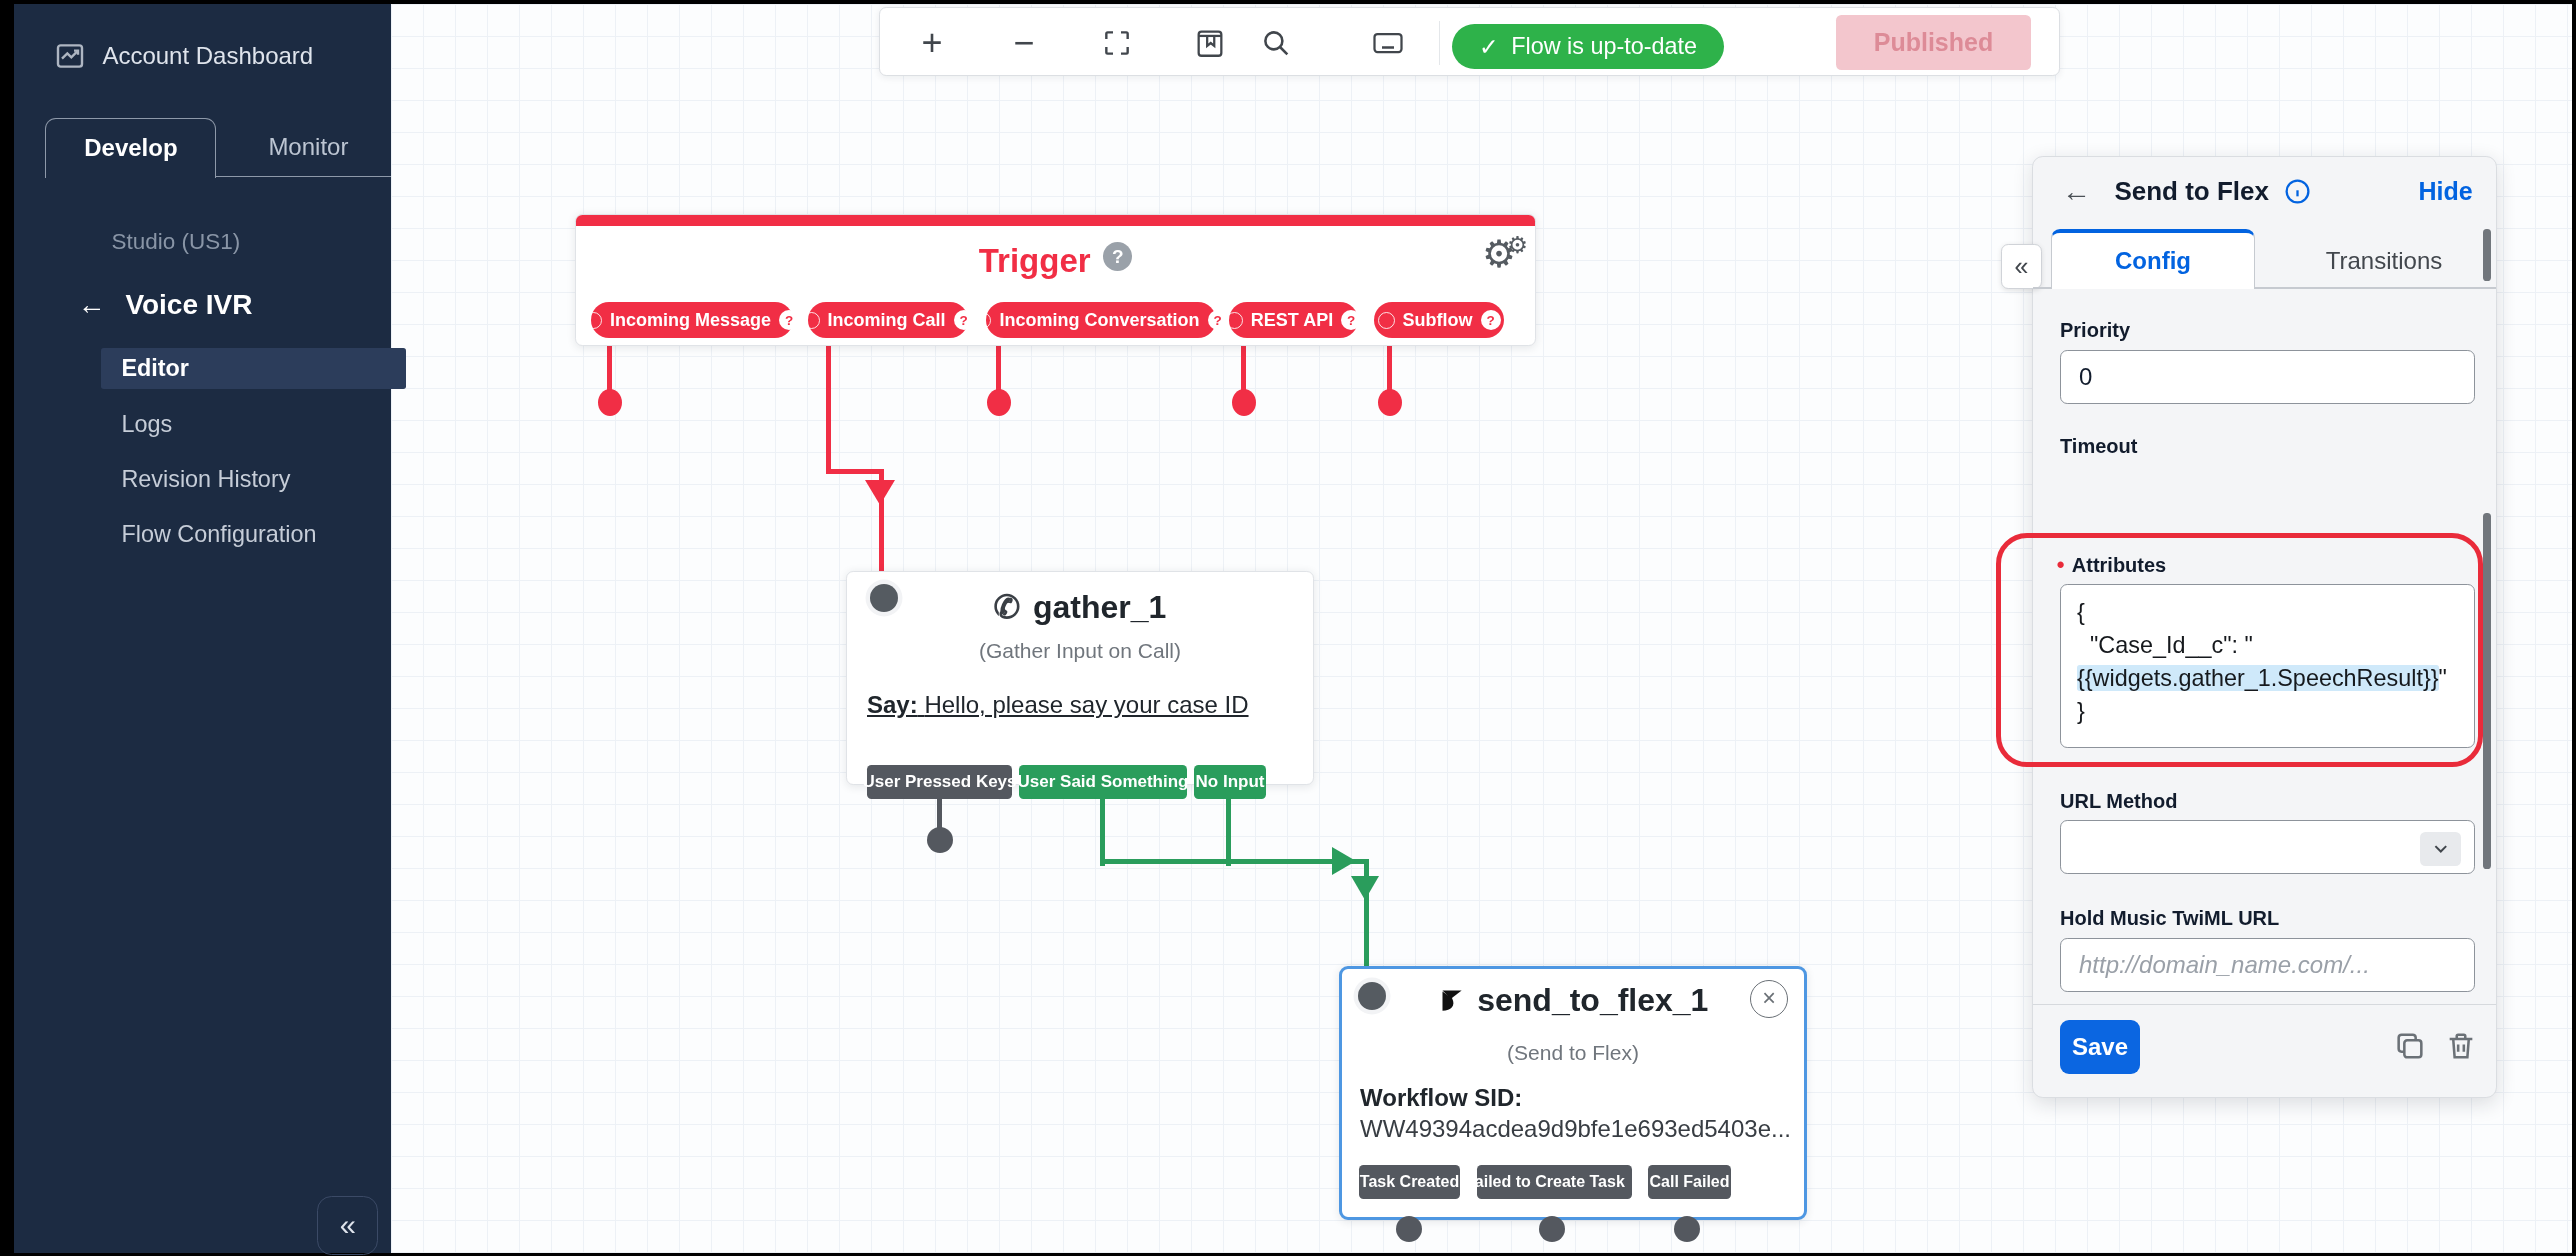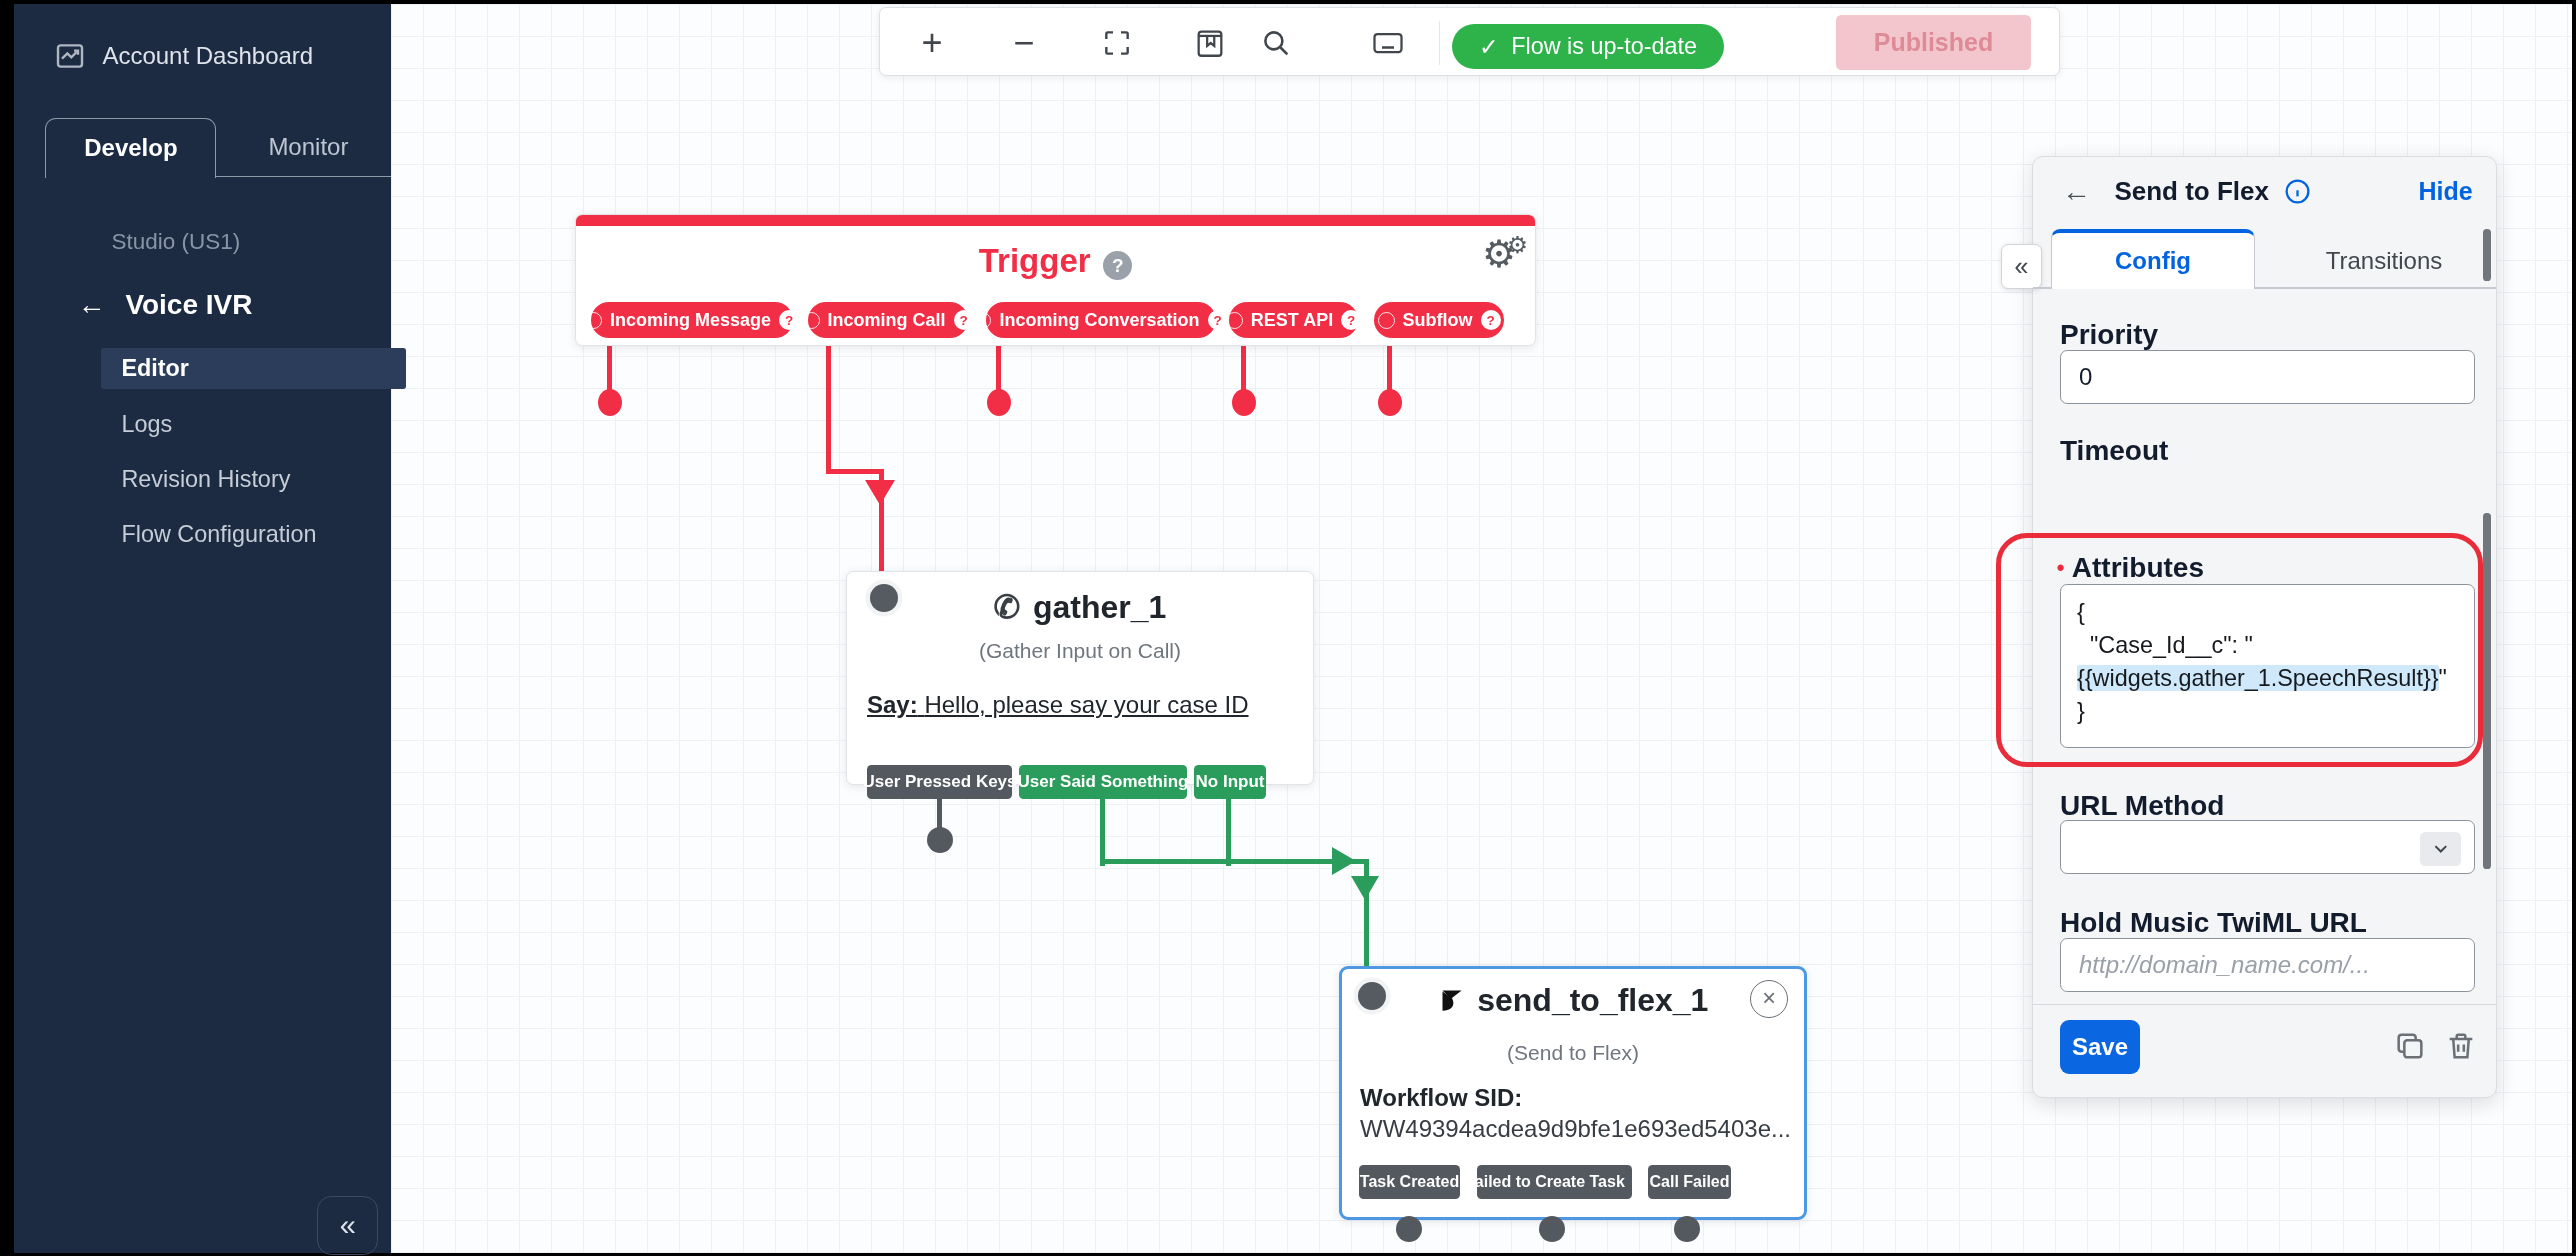--- a/index.html
+++ b/index.html
@@ -38,21 +38,21 @@
   .tb-div { left:559px; top:12.6px; width:0.9px; height:44px; background:#e4e7ea; }
   .tb-status { left:572px; top:16px; height:45px; padding:0 27px; background:#2eb24a; border-radius:23.4px;
     color:#fff; font-size:23.4px; display:flex; align-items:center; gap:12.6px; }
   .tb-pub { left:956px; top:7.2px; width:195px; height:55px; background:#f3c6cd; border-radius:5.4px; color:#dd8b97;
     font-size:25px; font-weight:bold; display:flex; align-items:center; justify-content:center; }
 
   
   .card { background:#fff; border:0.9px solid #e0e3e7; border-radius:7.2px; box-shadow:0 1.8px 9px rgba(25,35,45,.10); z-index:2; }
   #trigger-card { left:575px; top:214px; width:961px; height:132px; }
   .trig-bar { left:0; top:0; width:100%; height:10.8px; background:#f12e45; border-radius:6.3px 6.3px 0 0; }
-  .trig-title { left:0; top:27px; width:100%; display:flex; align-items:flex-end; justify-content:center; gap:12.6px;
+  .trig-title { left:0; top:27px; width:100%; display:flex; align-items:flex-start; justify-content:center; gap:12.6px;
     color:#f12e45; font-size:33px; font-weight:bold; }
   .help-gray { width:29px; height:29px; border-radius:50%; background:#9aa1a9; color:#fff; font-size:19px; font-weight:bold;
     display:flex; align-items:center; justify-content:center; }
   .trig-gear { right:16px; top:16px; color:#555b61; font-size:38px; letter-spacing:-9px; }
   .trig-gear small { font-size:23.4px; vertical-align:super; }
   .tpill { top:302px; height:36px; background:#f12e45; border-radius:19px; color:#fff; font-size:18px; font-weight:bold;
     display:flex; align-items:center; justify-content:center; gap:8px; padding:0 9px; white-space:nowrap; z-index:3; cursor:pointer; }
   .tpill .ring { width:17px; height:17px; border:1.8px solid rgba(255,255,255,.85); border-radius:50%; flex:0 0 auto; }
   .tpill .q { width:20px; height:20px; background:#fff; color:#f12e45; border-radius:50%; font-size:13.5px; font-weight:bold;
     display:flex; align-items:center; justify-content:center; flex:0 0 auto; }
@@ -85,21 +85,21 @@
     box-shadow:0 1.8px 5.4px rgba(0,0,0,.10); color:#42474d; font-size:25px; display:flex; align-items:center; justify-content:center; cursor:pointer; }
   .pn-head { left:0; top:12.6px; width:100%; height:43px; display:flex; align-items:center; }
   .pn-back { margin-left:29px; color:#4a5056; font-size:29px; cursor:pointer; }
   .pn-title { margin-left:23.4px; font-size:26px; font-weight:bold; color:#121c2d; }
   .pn-hide { position:absolute; right:23.4px; color:#0263e0; font-size:25px; font-weight:bold; cursor:pointer; }
   .pn-tabline { left:0; top:130px; width:100%; height:1.8px; background:#c6cad0; }
   .pn-tab-active { left:18px; top:72px; width:204px; height:60px; background:#fff; border:0.9px solid #c6cad0; border-bottom:none;
     border-top:4.5px solid #0263e0; border-radius:9px 9px 0 0; color:#0263e0; font-size:24px; font-weight:bold;
     display:flex; align-items:center; justify-content:center; z-index:2; }
   .pn-tab { left:261px; top:78px; width:180px; height:52px; color:#42474d; font-size:24px; display:flex; align-items:center; justify-content:center; }
-  .pn-label { font-size:28px; font-weight:bold; color:#121c2d; }
+  .pn-label { font-size:20px; font-weight:bold; color:#121c2d; }
   .pn-input { width:415px; height:54px; background:#fff; border:0.9px solid #8d939b; border-radius:7.2px; font-size:24px;
     color:#121c2d; padding:0 18px; font-family:"Liberation Sans",sans-serif; }
   .pn-input::placeholder { color:#9aa0a8; font-style:italic; }
   .attr-box { left:27px; top:427px; width:415px; height:164px; background:#fff; border:0.9px solid #8d939b; border-radius:7.2px;
     padding:10.8px 16px; font-size:23.4px; line-height:33px; color:#16191d; }
   .attr-hl { background:#cfe9fa; border-radius:2.7px; }
   .annotation { left:-37px; top:376px; width:487px; height:234px; border:5.4px solid #e92b3a; border-radius:31px; z-index:40; pointer-events:none; }
   .sel-chev { position:absolute; right:12.6px; top:10.8px; width:41px; height:34px; background:#e8eaed; border-radius:5.4px;
     display:flex; align-items:center; justify-content:center; }
   .pn-divider { left:0; top:847px; width:100%; height:0.9px; background:#d6d9dd; }

